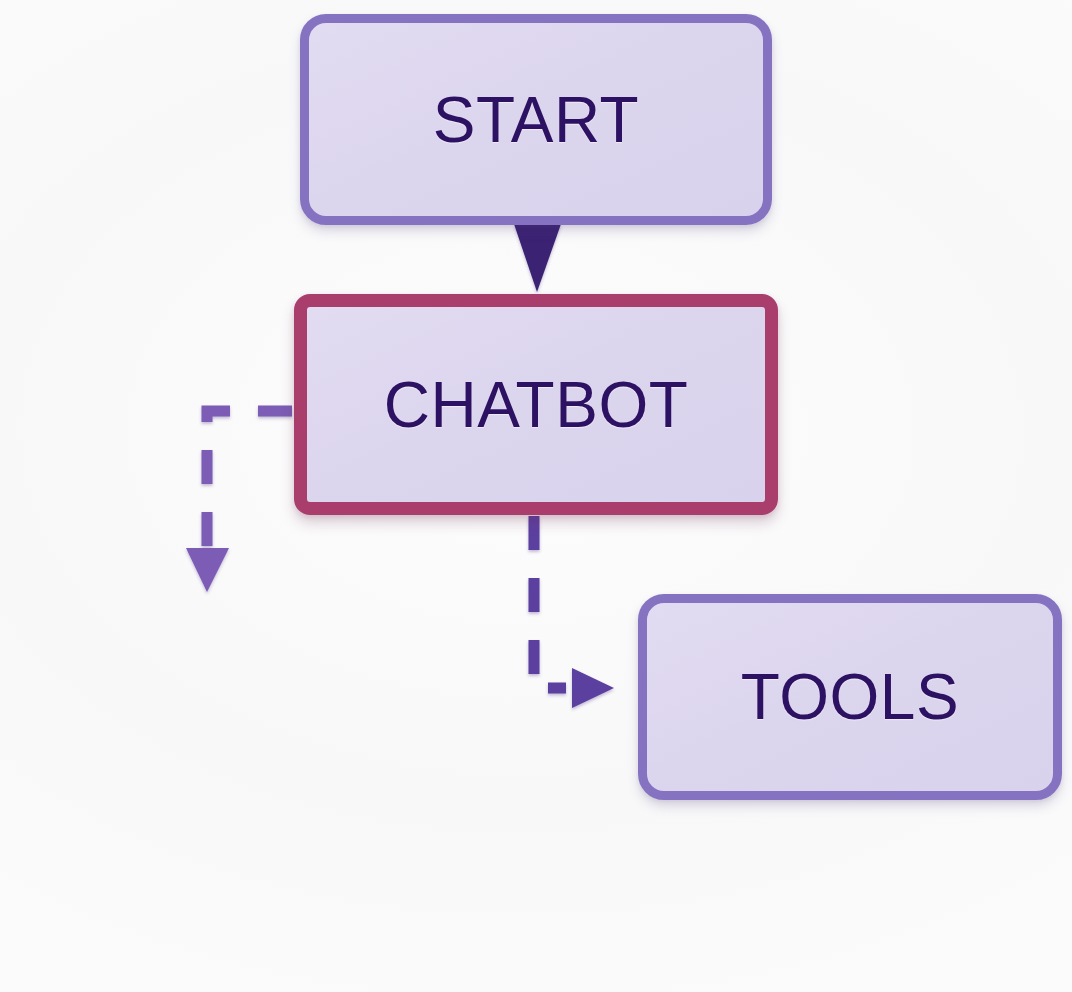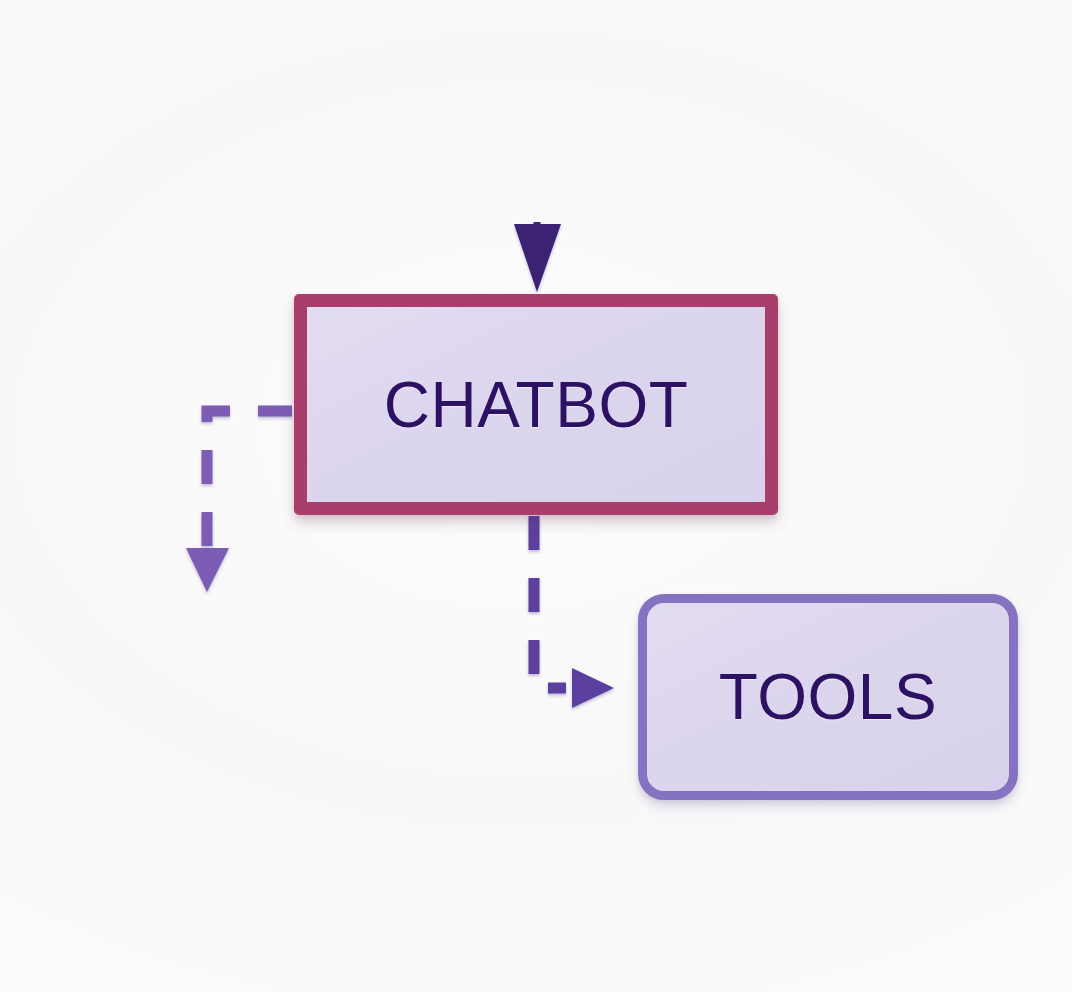--- a/index.html
+++ b/index.html
@@ -34,37 +34,37 @@
   }
   .node-normal {
     border: 9px solid #8572c0;
     border-radius: 26px;
     box-shadow:
       0 7px 11px rgba(80, 60, 120, 0.17),
       0 2px 4px rgba(80, 60, 120, 0.10);
   }
   .node-active {
     border: 13px solid #a93e6d;
-    border-radius: 5px;
+    border-radius: 16px;
     box-shadow:
       0 8px 13px rgba(110, 45, 80, 0.22),
       0 2px 5px rgba(110, 45, 80, 0.12);
   }
   .node-label {
     display: block;
     pointer-events: none;
     text-shadow: 0 1px 1px rgba(255,255,255,0.55);
   }
   .serif-label { font-family: "Liberation Serif", serif; letter-spacing: 1px; }
 
   
   #node-start  { left: 300px; top: 14px;  width: 472px; height: 211px; }
   #node-chatbot{ left: 294px; top: 294px; width: 484px; height: 221px; }
   #node-einde  { left: 53px;  top: 594px; width: 381px; height: 206px; }
-  #node-tools  { left: 638px; top: 594px; width: 380px; height: 206px; }
+  #node-tools  { left: 638px; top: 594px; width: 424px; height: 206px; }
 
   #node-start   .node-label { font-size: 64px; }
   #node-chatbot .node-label { font-size: 64px; }
   #node-einde   .node-label { font-size: 66px; }
   #node-tools   .node-label { font-size: 64px; }
 
   
   #edges {
     position: absolute;
     left: 0; top: 0;
@@ -95,20 +95,23 @@
       <path d="M 292 411 L 207 411 L 207 552" fill="none" stroke="#7b5bb5" stroke-width="11" stroke-linecap="butt" stroke-linejoin="miter" stroke-dasharray="34 28"></path>
       <polygon points="186,548 229,548 207,592" fill="#7b5bb5"></polygon>
     </g>
 
     <g filter="url(#edgeShadow)">
       <path d="M 534 516 L 534 688 L 566 688" fill="none" stroke="#5b3fa0" stroke-width="11" stroke-linecap="butt" stroke-linejoin="miter" stroke-dasharray="34 28"></path>
       <polygon points="572,668 572,708 614,688" fill="#5b3fa0"></polygon>
     </g>
   </svg>
 
+  <div id="node-start" class="node node-normal">
+    <span class="node-label">START</span>
+  </div>
 
   <div id="node-chatbot" class="node node-active">
     <span class="node-label">CHATBOT</span>
   </div>
 
 
   <div id="node-tools" class="node node-normal">
     <span class="node-label">TOOLS</span>
   </div>
 

